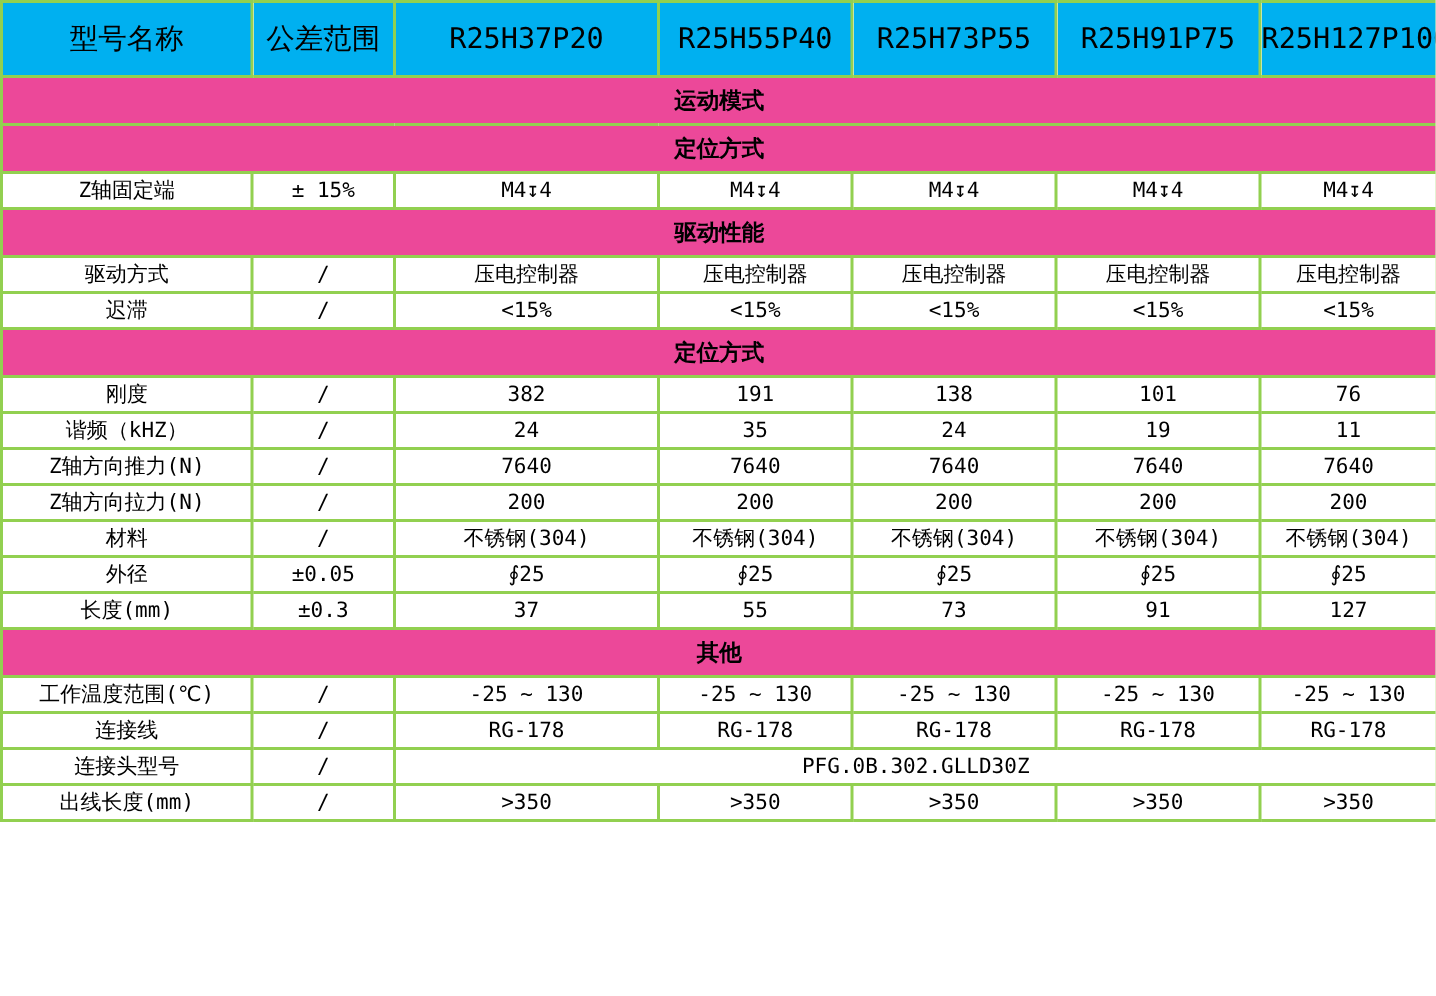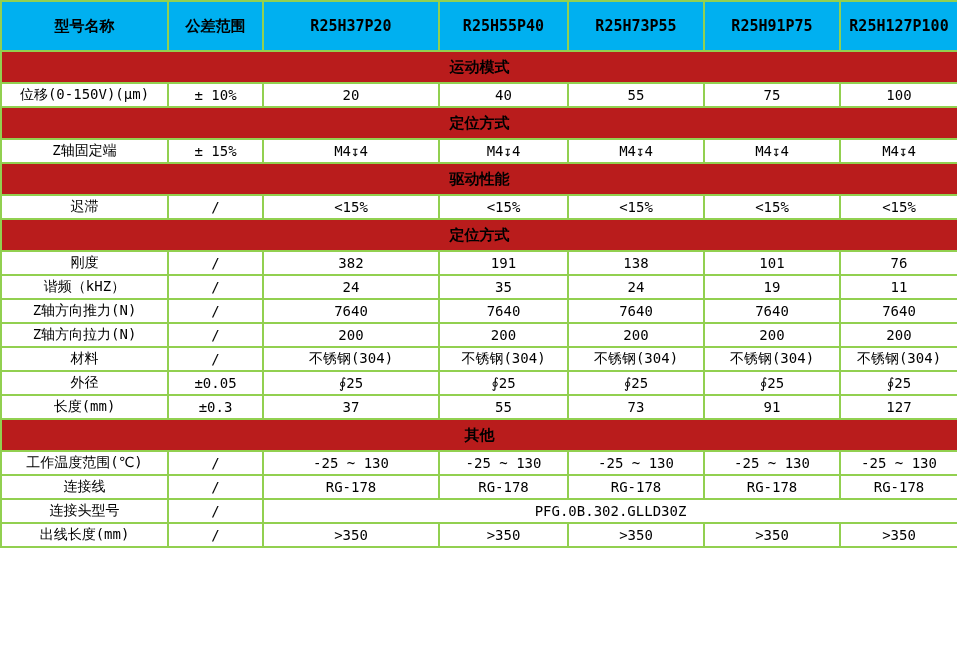--- a/index.html
+++ b/index.html
@@ -15,29 +15,29 @@
     border:2px solid var(--grid,#92d050);
     text-align:center;
     vertical-align:middle;
     padding:0;
     overflow:hidden;
     white-space:nowrap;
   }
   table.spec th{
     background:var(--hdr,#00b0f0);
     height:48px;
-    font-size:15px;
-    font-weight:bold;
+    font-size:19px;
+    font-weight:normal;
     margin-top:43px;
   }
   table.spec tr.section td{
     height:30px;
     font-size:15px;
     font-weight:bold;
-    background:#b91c1c;
+    background:#ec4899;
   }
   table.spec tr.datarow td{
     height:22px;
     font-size:14px;
     font-weight:normal;
     background:#ffffff;
   }
 </style>
 </head>
 <body>
@@ -60,43 +60,43 @@
         <th>R25H55P40</th>
         <th>R25H73P55</th>
         <th>R25H91P75</th>
         <th>R25H127P100</th>
       </tr>
   </thead>
   <tbody>
       <tr class="section">
         <td colspan="7">运动模式</td>
       </tr>
-      <tr class="datarow">
-        <td>位移(0-150V)(μm)</td>
-        <td>± 10%</td>
-        <td>20</td>
-        <td>40</td>
-        <td>55</td>
-        <td>75</td>
-        <td>100</td>
-      </tr>
       <tr class="section">
         <td colspan="7">定位方式</td>
       </tr>
       <tr class="datarow">
         <td>Z轴固定端</td>
         <td>± 15%</td>
         <td>M4↧4</td>
         <td>M4↧4</td>
         <td>M4↧4</td>
         <td>M4↧4</td>
         <td>M4↧4</td>
       </tr>
       <tr class="section">
         <td colspan="7">驱动性能</td>
+      </tr>
+      <tr class="datarow">
+        <td>驱动方式</td>
+        <td>/</td>
+        <td>压电控制器</td>
+        <td>压电控制器</td>
+        <td>压电控制器</td>
+        <td>压电控制器</td>
+        <td>压电控制器</td>
       </tr>
       <tr class="datarow">
         <td>迟滞</td>
         <td>/</td>
         <td>&lt;15%</td>
         <td>&lt;15%</td>
         <td>&lt;15%</td>
         <td>&lt;15%</td>
         <td>&lt;15%</td>
       </tr>

